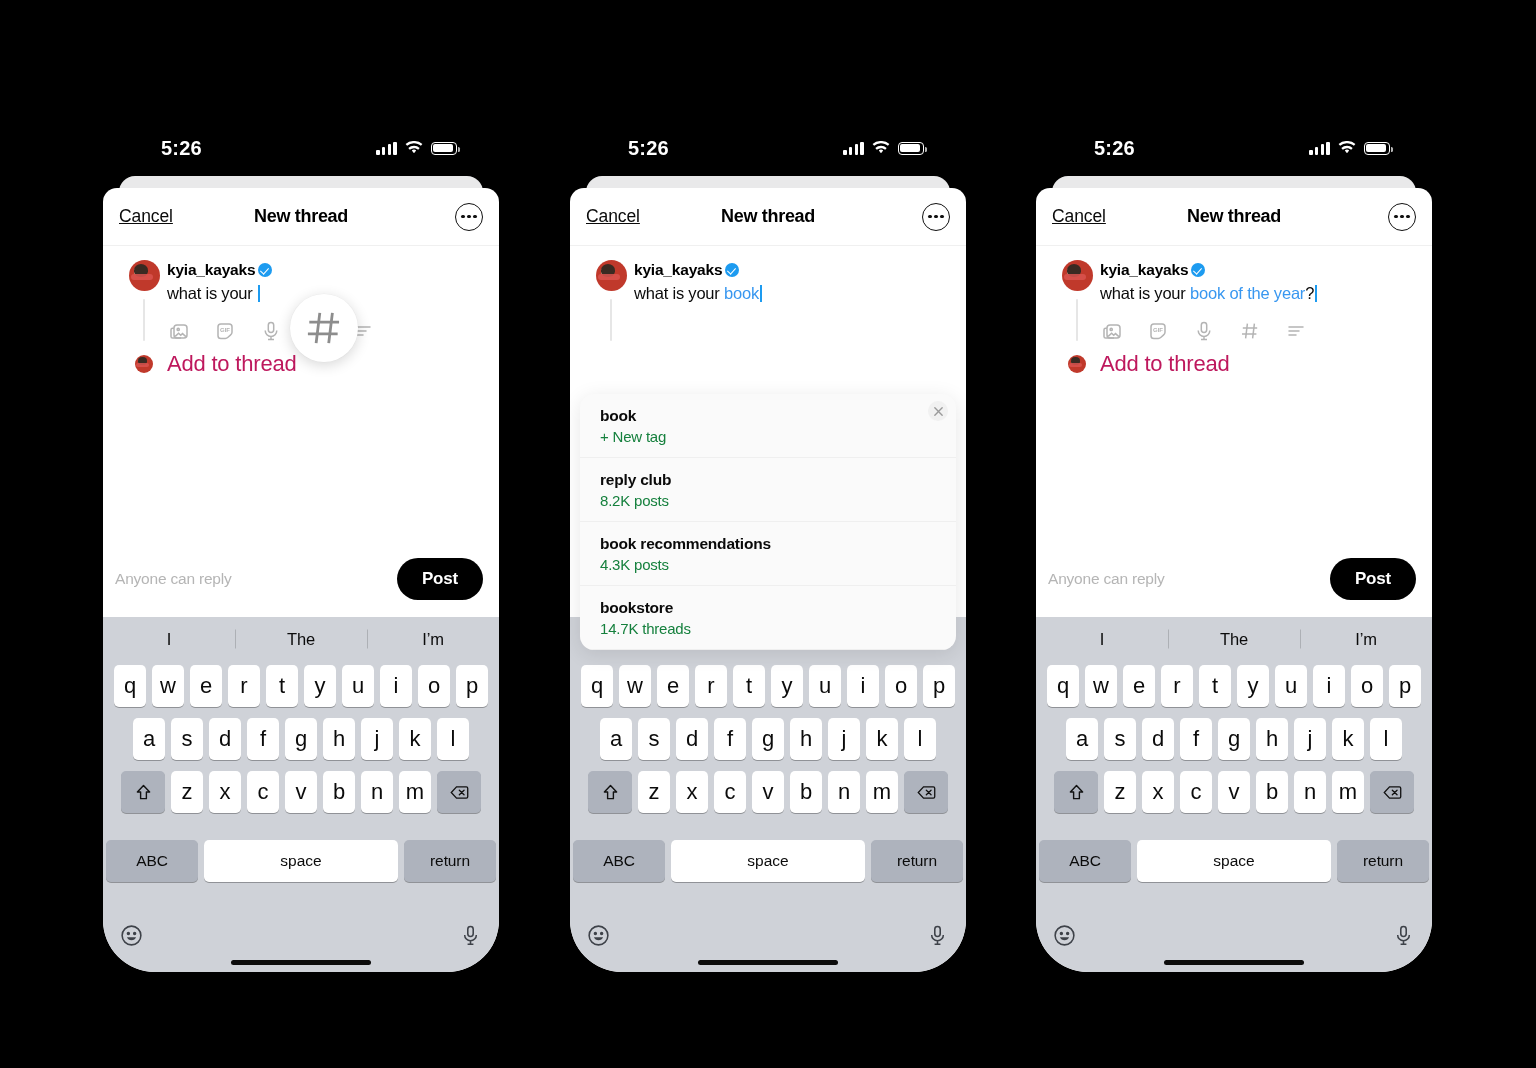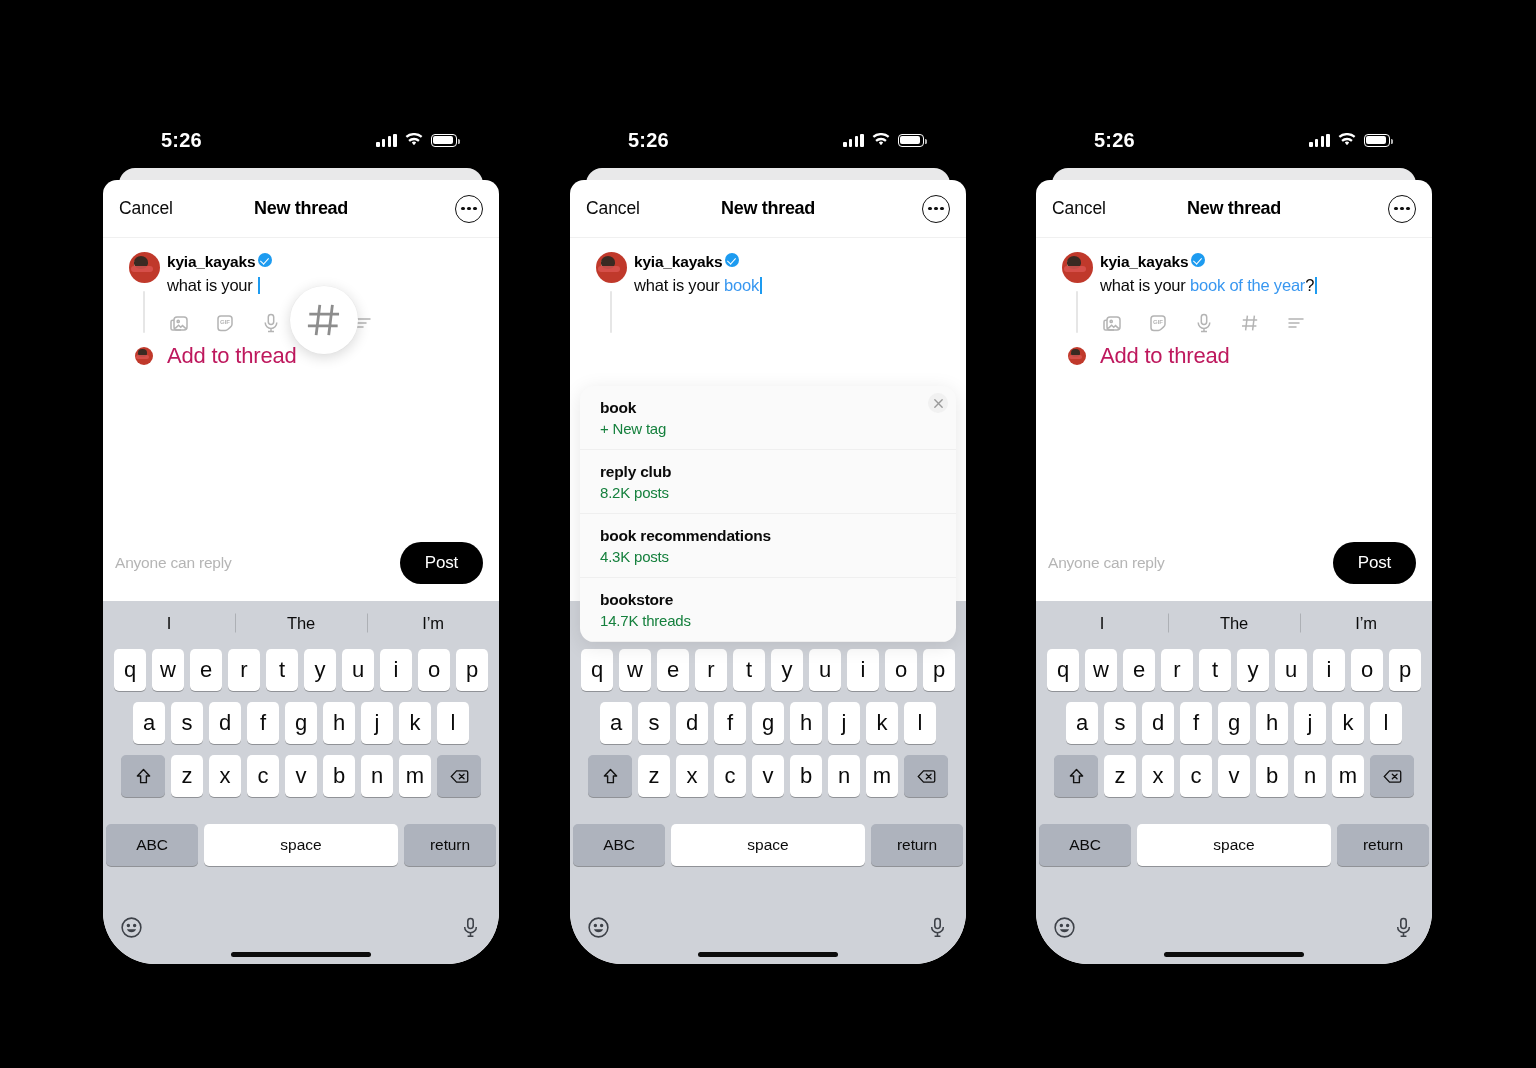--- a/index.html
+++ b/index.html
@@ -11,21 +11,21 @@
   }
   .stage {
     position: relative;
     width: 1536px; height: 1068px;
     background: #000;
   }
 
   
   .phone {
     position: absolute;
-    top: 102px;
+    top: 110px;
     width: 396px;
     height: 862px;
     background: #000;
     border-radius: 52px;
     overflow: hidden;
   }
   #phone-1 { left: 103px; }
   #phone-2 { left: 570px; }
   #phone-3 { left: 1036px; }
 
@@ -90,21 +90,21 @@
   
   .navbar {
     position: relative;
     height: 58px;
     display: flex; align-items: center;
     padding: 0 16px;
     border-bottom: 1px solid #f0f0f0;
     flex: none;
   }
   .nav-cancel {
-    font-size: 17.5px; color: #0a0a0a; letter-spacing: -0.1px;
+    font-size: 17.5px; color: #0a0a0a; letter-spacing: -0.1px; text-decoration: underline;
   }
   .nav-title {
     position: absolute; left: 0; right: 0; text-align: center;
     font-size: 18px; font-weight: 700; color: #000; letter-spacing: -0.3px;
     pointer-events: none;
   }
   .nav-more {
     margin-left: auto;
     width: 28px; height: 28px; border-radius: 50%;
     border: 1.8px solid #111;
@@ -132,21 +132,21 @@
     content: ""; position: absolute; left: 8%; top: 46%;
     width: 70%; height: 20%; border-radius: 4px;
     background: #d9534f; opacity: .85;
   }
   .avatar.small { width: 18px; height: 18px; }
   .thread-line {
     width: 2px; flex: 1; background: #e6e6e6; margin: 8px 0 6px 0; border-radius: 1px;
     min-height: 42px;
   }
   .body-col { flex: 1; padding-top: 1px; min-width: 0; }
-  .uname-row { display: flex; gap: 3px; }
+  .uname-row { display: flex; align-items: center; gap: 3px; }
   .uname { font-size: 15.5px; font-weight: 700; color: #000; letter-spacing: -0.2px; }
   .verified {
     width: 14px; height: 14px; border-radius: 50%;
     background: #1d9bf0; position: relative; flex: none;
   }
   .verified::after {
     content: ""; position: absolute; left: 3.6px; top: 3px;
     width: 4px; height: 7px;
     border: solid #fff; border-width: 0 1.7px 1.7px 0;
     transform: rotate(42deg);
@@ -194,21 +194,21 @@
   
   .footer {
     display: flex; align-items: center; justify-content: space-between;
     padding: 0 16px 16px 12px;
     height: 62px; flex: none;
     border-top: 1px solid transparent;
   }
   .reply-note { font-size: 15.5px; color: #b5b5b5; letter-spacing: -0.2px; }
   .post-btn {
     background: #000; color: #fff;
-    font-size: 17px; font-weight: 400; letter-spacing: -0.2px;
+    font-size: 17px; font-weight: 700; letter-spacing: -0.2px;
     border-radius: 24px; padding: 11px 25px;
     border: none;
   }
 
   
   .tagpanel {
     position: absolute;
     left: 10px; right: 10px; top: 206px;
     background: #fafafa;
     border-radius: 14px;
@@ -271,21 +271,21 @@
     font-size: 22px; color: #0b0b0b;
     box-shadow: 0 1px 0 rgba(0,0,0,.30);
     font-weight: 400;
   }
   .krow.r2 { padding: 0 19px; }
   .krow.r3 { padding: 0 3px; }
   .key.wide {
     background: #aeb3bd; width: 44px;
   }
   .key.wide svg { width: 21px; height: 21px; color: #111; }
-  .krow.r4 { gap: 6px; padding: 16px 3px; margin-bottom: 24px; text-align: center; }
+  .krow.r4 { gap: 6px; padding: 16px 3px; margin-bottom: 16px; text-align: center; }
   .key.fn {
     background: #aeb3bd; width: 92px; font-size: 15.5px; letter-spacing: -0.1px;
   }
   .key.space { flex: 1; font-size: 15.5px; }
   .kbbottom {
     display: flex; align-items: center; justify-content: space-between;
     padding: 0 16px 0 16px;
     height: 46px;
   }
   .kbbottom svg { width: 25px; height: 25px; color: #3e4249; }

